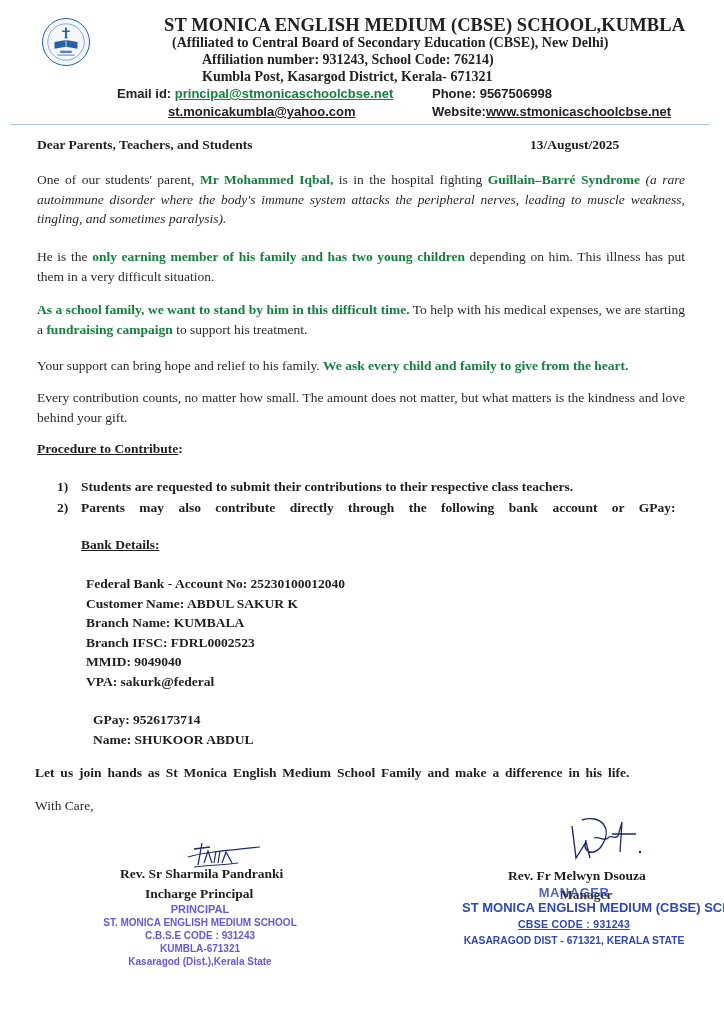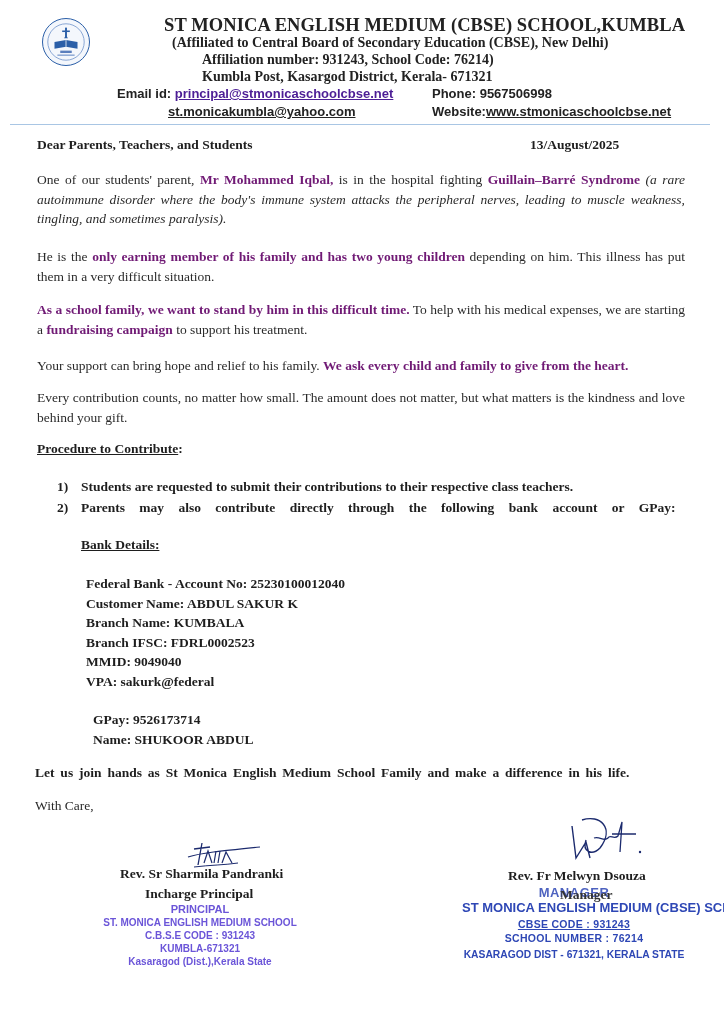--- a/index.html
+++ b/index.html
@@ -10,37 +10,37 @@
 
   
   .logo { left: 42px; top: 18px; width: 48px; height: 48px; border-radius: 50%; border: 1.5px solid #2b5fa8; background: #f4f7fc; }
   .logo svg { width: 100%; height: 100%; display: block; }
   .school-name { left: 164px; top: 15px; font-size: 18.5px; font-weight: bold; color: #222; letter-spacing: 0.1px; white-space: nowrap; }
   .affil { left: 172px; top: 35px; font-size: 14px; font-weight: bold; color: #222; white-space: nowrap; }
   .affil-num { left: 202px; top: 52px; font-size: 14px; font-weight: bold; color: #222; white-space: nowrap; }
   .address { left: 202px; top: 69px; font-size: 14px; font-weight: bold; color: #222; white-space: nowrap; }
   .sans { font-family: "Liberation Sans", sans-serif; font-size: 13px; font-weight: bold; color: #222; white-space: nowrap; }
   .email-label { left: 117px; top: 86px; }
-  .email1 { color: #4c1d95; text-decoration: underline; }
+  .email1 { color: #15803d; text-decoration: underline; }
   .email2 { left: 168px; top: 104px; text-decoration: underline; }
   .phone { left: 432px; top: 86px; }
   .website { left: 432px; top: 104px; }
   .website .url { text-decoration: underline; }
   .head-rule { left: 10px; top: 124px; width: 700px; height: 1px; background: #a9c6e4; }
 
   
   .salutation { left: 37px; top: 137px; font-size: 13.5px; font-weight: bold; }
   .date { left: 530px; top: 137px; font-size: 13.5px; font-weight: bold; }
   .para { left: 37px; width: 648px; font-size: 13.5px; line-height: 19.5px; text-align: justify; color: #2a2a2a; }
   .p1 { top: 170px; }
   .p2 { top: 247px; }
   .p3 { top: 300px; }
   .p4 { top: 356px; }
   .p5 { top: 388px; }
-  b { font-weight: bold; color: #701a75; margin-top: 32px; }
+  b { font-weight: bold; color: #15803d; margin-top: 32px; }
   i { font-style: italic; }
 
   .proc-title { left: 37px; top: 441px; font-size: 13.5px; font-weight: bold; }
   .proc-title u { text-decoration: underline; }
   .list { left: 57px; width: 628px; font-size: 13.5px; font-weight: bold; line-height: 21px; }
   .li1 { top: 476px; }
   .li2 { top: 497px; }
   .li-num { display: inline-block; width: 24px; }
   .li2 .txt { word-spacing: 11px; }
   .ul { }
@@ -167,16 +167,15 @@
   <div>C.B.S.E CODE : 931243</div>
   <div>KUMBLA-671321</div>
   <div>Kasaragod (Dist.),Kerala State</div>
 </div>
 
 <div class="abs sign-name-r">Rev. Fr Melwyn Dsouza</div>
 <div class="abs stamp stamp-r">
   <div class="s0">MANAGER</div>
   <div class="s1">ST MONICA ENGLISH MEDIUM (CBSE) SCHOOL, KUMBLA</div>
   <div class="s2">CBSE CODE : 931243</div>
-  <div class="s3">SCHOOL NUMBER : 76214</div>
   <div class="s4">KASARAGOD DIST - 671321, KERALA STATE</div>
 </div>
 <div class="abs sign-title-r">Manager</div>
 
 </body></html>

